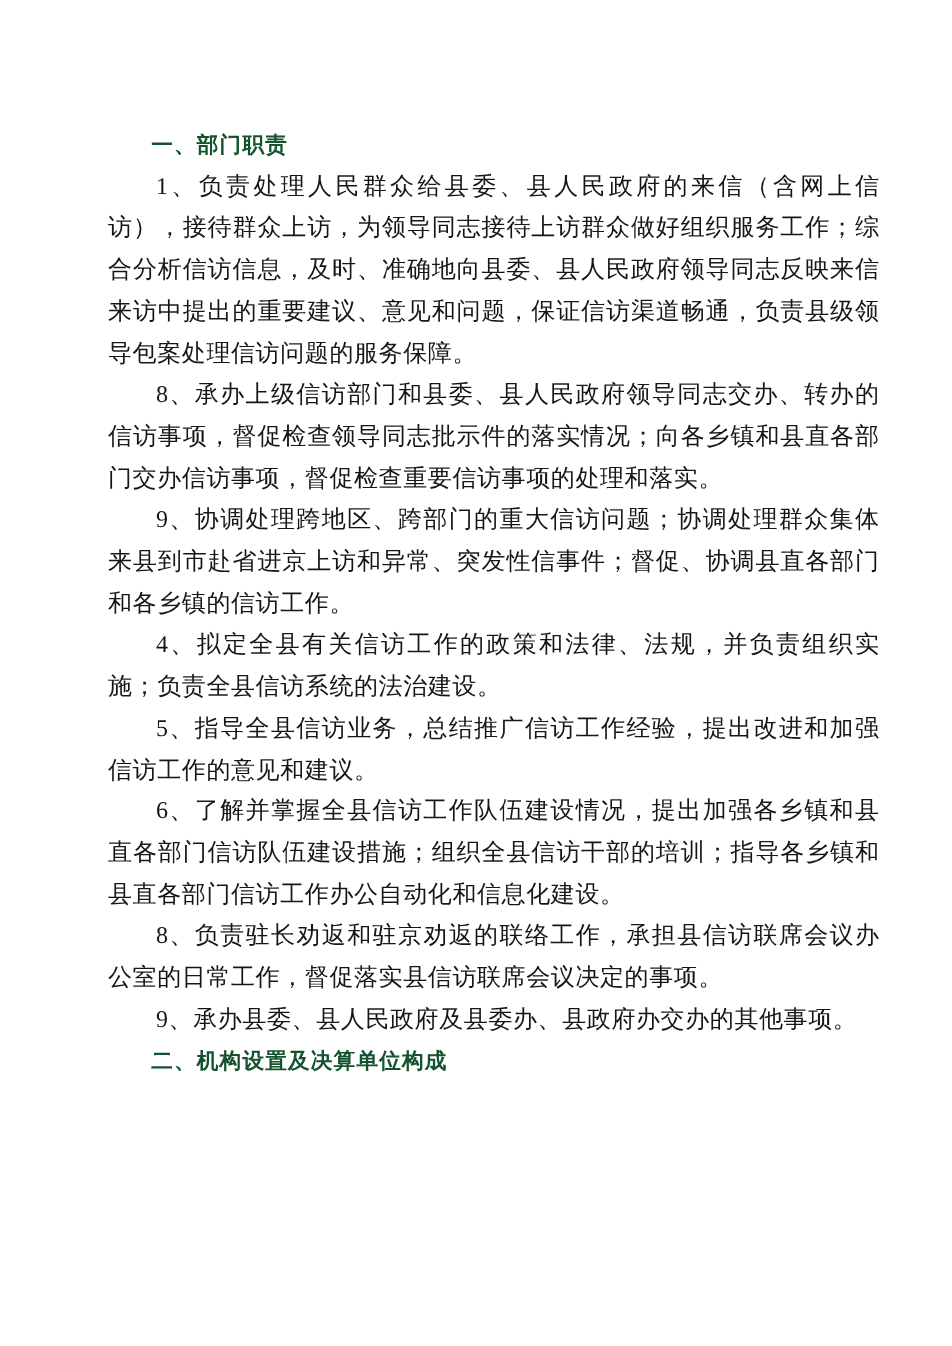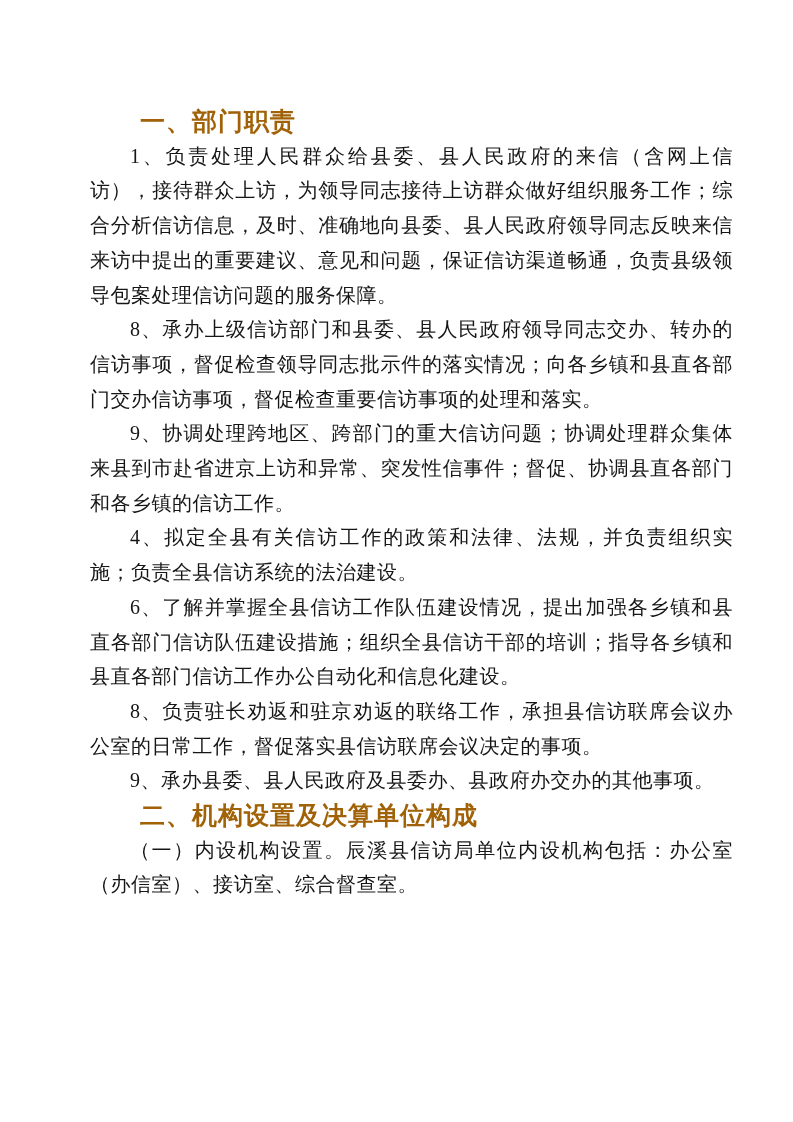--- a/index.html
+++ b/index.html
@@ -25,36 +25,36 @@
     letter-spacing: 0.5px;
   }
   .doc-content p {
     margin: 0;
     text-indent: 2em;
   }
   .doc-content h2 {
     margin: 0;
     font-family: "Liberation Sans", "DejaVu Sans", sans-serif;
     font-weight: bold;
-    font-size: 25px;
+    font-size: 18px;
     line-height: 34.7px;
-    color: #a16207;
+    color: #14532d;
     text-indent: 2em;
     letter-spacing: 1px;
   }
 </style>
 </head>
 <body>
 
 <div class="page">
   <div class="doc-content" id="doc-content">
       <h2>一、部门职责</h2>
       <p>1、负责处理人民群众给县委、县人民政府的来信（含网上信访），接待群众上访，为领导同志接待上访群众做好组织服务工作；综合分析信访信息，及时、准确地向县委、县人民政府领导同志反映来信来访中提出的重要建议、意见和问题，保证信访渠道畅通，负责县级领导包案处理信访问题的服务保障。</p>
       <p>8、承办上级信访部门和县委、县人民政府领导同志交办、转办的信访事项，督促检查领导同志批示件的落实情况；向各乡镇和县直各部门交办信访事项，督促检查重要信访事项的处理和落实。</p>
       <p>9、协调处理跨地区、跨部门的重大信访问题；协调处理群众集体来县到市赴省进京上访和异常、突发性信事件；督促、协调县直各部门和各乡镇的信访工作。</p>
       <p>4、拟定全县有关信访工作的政策和法律、法规，并负责组织实施；负责全县信访系统的法治建设。</p>
+      <p>5、指导全县信访业务，总结推广信访工作经验，提出改进和加强信访工作的意见和建议。</p>
       <p>6、了解并掌握全县信访工作队伍建设情况，提出加强各乡镇和县直各部门信访队伍建设措施；组织全县信访干部的培训；指导各乡镇和县直各部门信访工作办公自动化和信息化建设。</p>
       <p>8、负责驻长劝返和驻京劝返的联络工作，承担县信访联席会议办公室的日常工作，督促落实县信访联席会议决定的事项。</p>
       <p>9、承办县委、县人民政府及县委办、县政府办交办的其他事项。</p>
       <h2>二、机构设置及决算单位构成</h2>
-      <p>（一）内设机构设置。辰溪县信访局单位内设机构包括：办公室（办信室）、接访室、综合督查室。</p>
     </div>
 </div>
 
 </body></html>

